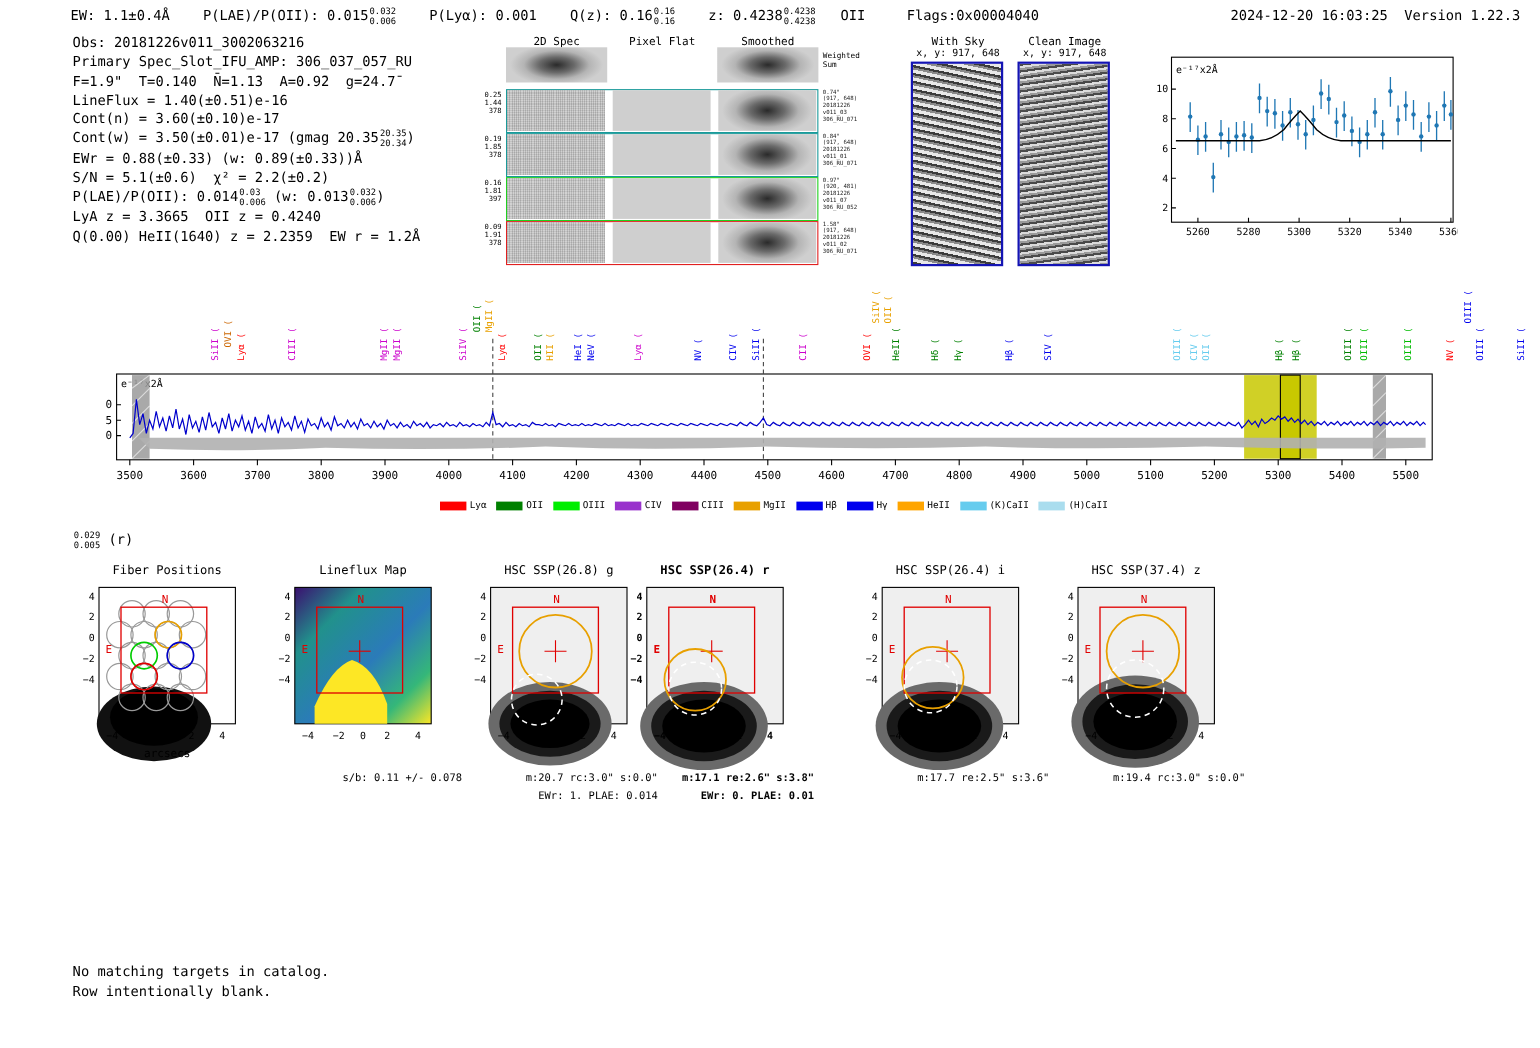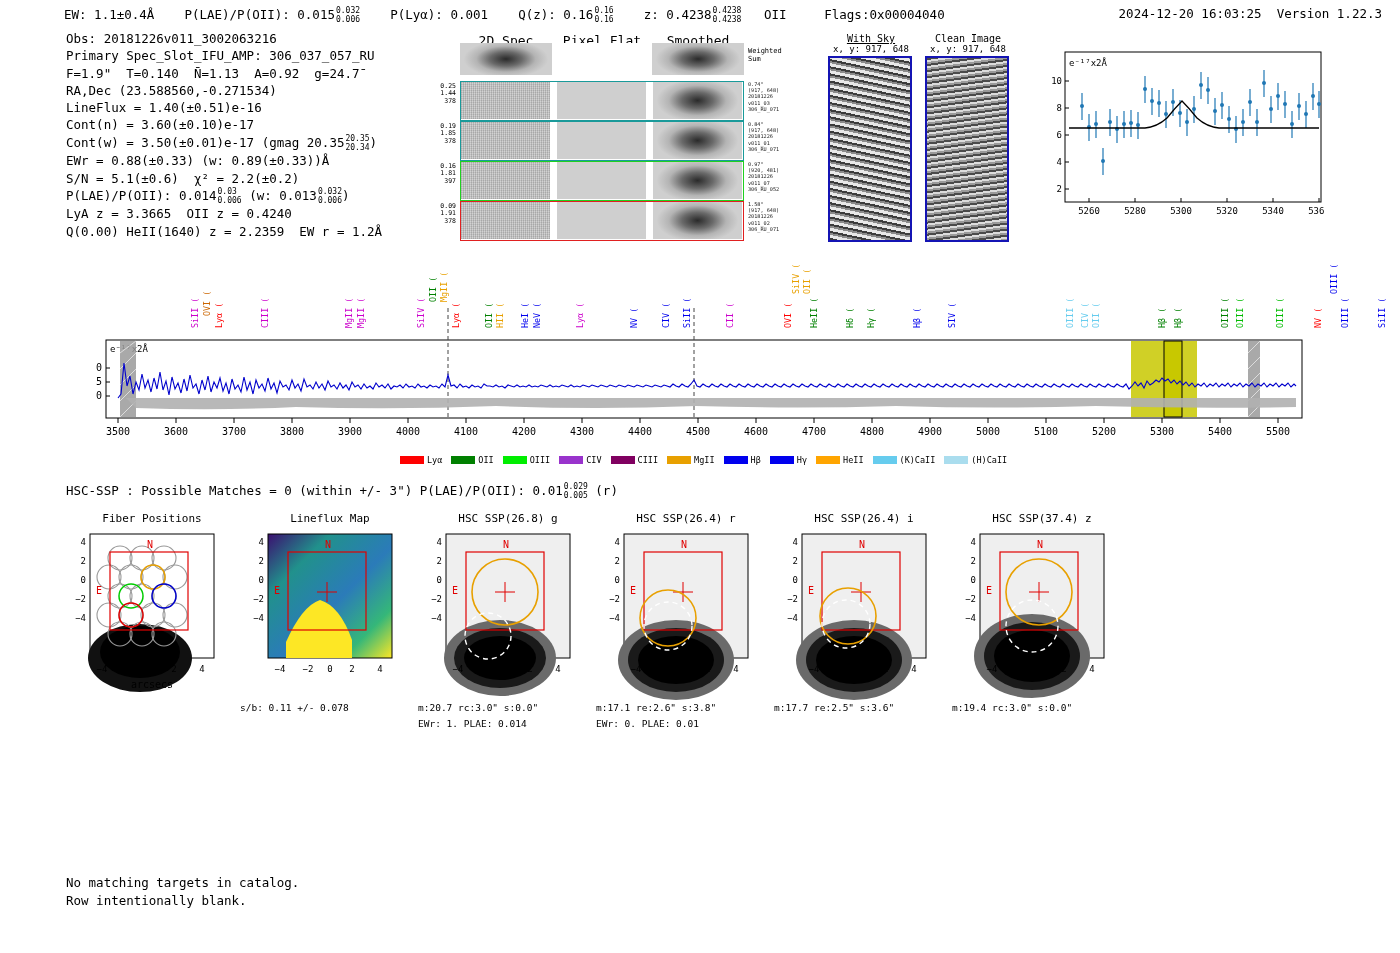--- a/index.html
+++ b/index.html
@@ -11,21 +11,21 @@
   
   #header-line{top:6px;left:64px;font-size:12.5px;letter-spacing:0px;}
   #header-date{top:6px;right:18px;font-size:12.5px;}
   .fracbox{display:inline-block;vertical-align:middle;font-size:8px;line-height:9px;text-align:left;margin-left:1px;}
 
   
   #info-block{top:30px;left:66px;font-size:12.5px;line-height:17.3px;}
 
   
   #spec-area{top:33px;left:460px;width:330px;height:220px;}
-  .panel-title{font-size:13px;text-align:center;color:#000;}
+  .panel-title{font-size:10px;text-align:center;color:#000;}
   .imgbox{background:#c9c9c9;}
   .noise{background-image:
       repeating-linear-gradient(90deg, rgba(0,0,0,.10) 0 1px, rgba(255,255,255,.10) 1px 2px),
       repeating-linear-gradient(0deg, rgba(0,0,0,.07) 0 1px, rgba(255,255,255,.07) 1px 2px);
   }
   .blob{background:radial-gradient(ellipse 46% 58% at 50% 50%, #2a2a2a 0%, #6a6a6a 38%, #b4b4b4 70%, #cfcfcf 100%);}
   .rowlab{font-size:6.5px;line-height:7.4px;text-align:right;}
   .rowlab2{font-size:5.2px;line-height:6.2px;text-align:left;color:#222;}
 
   
@@ -36,21 +36,21 @@
   
   .linelab{position:absolute;font-size:8.4px;writing-mode:vertical-rl;transform:rotate(180deg);transform-origin:left top;white-space:nowrap;}
 
   
   #legend{position:absolute;top:455px;left:400px;font-size:8.5px;display:flex;gap:9px;align-items:center;}
   .lgitem{display:flex;align-items:center;gap:3px;}
   .lgsw{width:24px;height:8px;display:inline-block;}
 
   
   .cut-title{position:absolute;font-size:11px;text-align:center;color:#000;}
-  .cut-sub{position:absolute;font-size:9.5px;text-align:left;color:#000;}
+  .cut-sub{position:absolute;font-size:9.5px;text-align:right;color:#000;}
   #footer-note{position:absolute;top:874px;left:66px;font-size:12.5px;line-height:17.5px;}
 </style>
 </head>
 <body>
 
 <div class="abs mono" id="header-line">
   <span>EW: 1.1±0.4Å</span>
   <span>&nbsp;&nbsp;</span>
   <span>P(LAE)/P(OII): 0.015</span><span class="fracbox"><span style="display:block">0.032</span><span style="display:block">0.006</span></span>
   <span>&nbsp;&nbsp;</span>
@@ -65,21 +65,20 @@
   <span>Flags:0x00004040</span>
 </div>
 <div class="abs mono" id="header-date">
   <span>2024-12-20 16:03:25</span>&nbsp;&nbsp;<span>Version 1.22.3</span>
 </div>
 
 <div class="abs mono" id="info-block">
   <div class="nowrap">Obs: 20181226v011_3002063216</div>
   <div class="nowrap">Primary Spec_Slot_IFU_AMP: 306_037_057_RU</div>
   <div class="nowrap">F=1.9"  T=0.140  N̄=1.1̄3  A=0.9̄2  g=24.7̄</div>
-  <div class="nowrap">RA,Dec (23.588560,-0.271534)</div>
   <div class="nowrap">LineFlux = 1.40(±0.51)e-16</div>
   <div class="nowrap">Cont(n) = 3.60(±0.10)e-17</div>
   <div class="nowrap">Cont(w) = 3.50(±0.01)e-17 (gmag 20.35<span class="fracbox"><span style="display:block">20.35</span><span style="display:block">20.34</span></span>)</div>
   <div class="nowrap">EWr = 0.88(±0.33) (w: 0.89(±0.33))Å</div>
   <div class="nowrap">S/N = 5.1(±0.6)  χ² = 2.2(±0.2)</div>
   <div class="nowrap">P(LAE)/P(OII): 0.014<span class="fracbox"><span style="display:block">0.03</span><span style="display:block">0.006</span></span> (w: 0.013<span class="fracbox"><span style="display:block">0.032</span><span style="display:block">0.006</span></span>)</div>
   <div class="nowrap">LyA z = 3.3665  OII z = 0.4240</div>
   <div class="nowrap">Q(0.00) HeII(1640) z = 2.2359  EW r = 1.2Å</div>
 </div>
 
@@ -156,21 +155,21 @@
   <div class="abs rowlab2" style="left:288px;top:168px;width:60px;">
     <div>1.58"</div>
       <div>(917, 648)</div>
       <div>20181226</div>
       <div>v011_02</div>
       <div>306_RU_071</div>
   </div>
 </div>
 
 <div class="abs" style="left:828px;top:33px;width:86px;">
-  <div class="panel-title" style="font-size:10px;text-decoration:underline;">With Sky</div>
+  <div class="panel-title" style="font-size:10px;">With Sky</div>
   <div class="panel-title" style="font-size:9px;">x, y: 917, 648</div>
   <div class="skybox skytex" style="width:80px;height:182px;margin-top:2px;"></div>
 </div>
 <div class="abs" style="left:925px;top:33px;width:86px;">
   <div class="panel-title" style="font-size:10px;">Clean Image</div>
   <div class="panel-title" style="font-size:9px;">x, y: 917, 648</div>
   <div class="skybox skytex2" style="width:80px;height:182px;margin-top:2px;"></div>
 </div>
 
 <div class="abs" id="line-zoom-plot" style="left:1035px;top:48px;width:290px;height:182px;">
@@ -495,21 +494,21 @@
       <span class="lgsw" style="background:#66ccee"></span>
       <span>(K)CaII</span>
     </span>
   <span class="lgitem">
       <span class="lgsw" style="background:#aaddee"></span>
       <span>(H)CaII</span>
     </span>
 </div>
 
 <div class="abs mono" style="top:482px;left:66px;font-size:12.5px;">
-  <span>HSC-SSP : Possible Matches = 0 (within +/- 3")  P(LAE)/P(OII): 0.01</span><span class="fracbox"><span style="display:block">0.029</span><span style="display:block">0.005</span></span> <span>(r)</span>
+  <span class="fracbox"><span style="display:block">0.029</span><span style="display:block">0.005</span></span> <span>(r)</span>
 </div>
 
 <div class="abs" style="left:62px;top:512px;width:180px;height:210px;">
   <div class="cut-title" style="left:0;top:0;width:180px;">Fiber Positions</div>
   <svg width="180" height="190" viewBox="0 0 180 190" style="position:absolute;left:0;top:18px;">
     <rect x="28" y="4" width="124" height="124" fill="#ffffff" stroke="#000000"></rect>
     <g clip-path="none">
       <ellipse cx="78" cy="128" rx="52" ry="34" fill="#111111"></ellipse>
       <ellipse cx="78" cy="122" rx="40" ry="26" fill="#000000"></ellipse>
     </g>
@@ -621,21 +620,21 @@
         <text x="68" y="142">−2</text>
         <text x="90" y="142">0</text>
         <text x="112" y="142">2</text>
         <text x="140" y="142">4</text>
     </g>
   </svg>
   <div class="cut-sub" style="left:0;top:190px;width:180px;">m:20.7 rc:3.0"  s:0.0"</div>
   <div class="cut-sub" style="left:0;top:206px;width:180px;">EWr: 1. PLAE: 0.014</div>
 </div>
 
-<div class="abs" style="left:596px;top:512px;width:180px;height:225px;">
+<div class="abs" style="left:560px;top:512px;width:180px;height:225px;font-weight:bold;">
   <div class="cut-title" style="left:0;top:0;width:180px;">HSC SSP(26.4) r</div>
   <svg width="180" height="190" viewBox="0 0 180 190" style="position:absolute;left:0;top:18px;">
     <rect x="28" y="4" width="124" height="124" fill="#efefef" stroke="#000000"></rect>
     <ellipse cx="80" cy="130" rx="58" ry="40" fill="#6a6a6a"></ellipse>
     <ellipse cx="80" cy="130" rx="48" ry="32" fill="#1a1a1a"></ellipse>
     <ellipse cx="80" cy="130" rx="38" ry="24" fill="#000000"></ellipse>
     <rect x="48" y="22" width="78" height="78" fill="none" stroke="#e00000" stroke-width="1.2"></rect>
     <line x1="87" y1="52" x2="87" y2="72" stroke="#e00000" stroke-width="1"></line>
     <line x1="77" y1="62" x2="97" y2="62" stroke="#e00000" stroke-width="1"></line>
     <circle cx="72" cy="88" r="28" fill="none" stroke="#e8a000" stroke-width="1.6"></circle>

